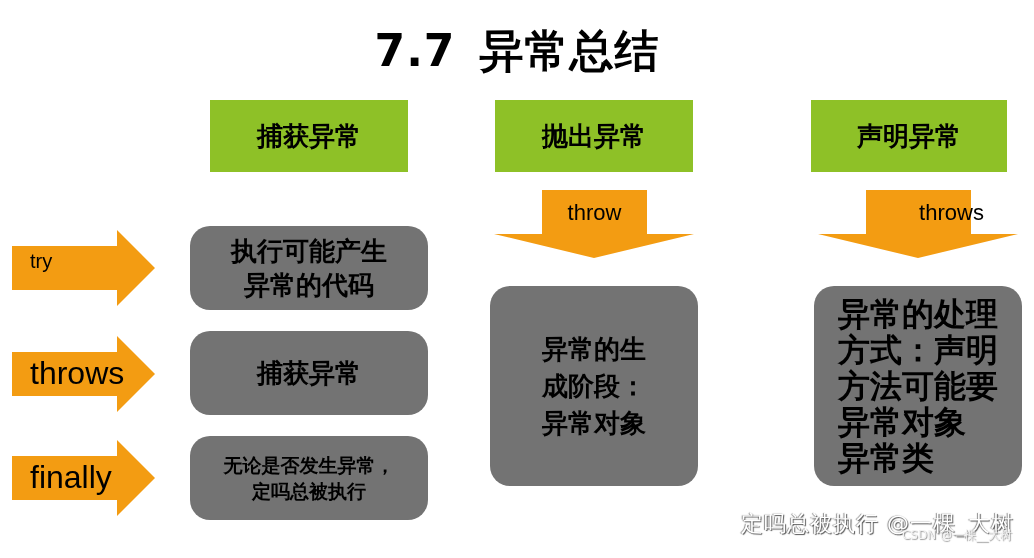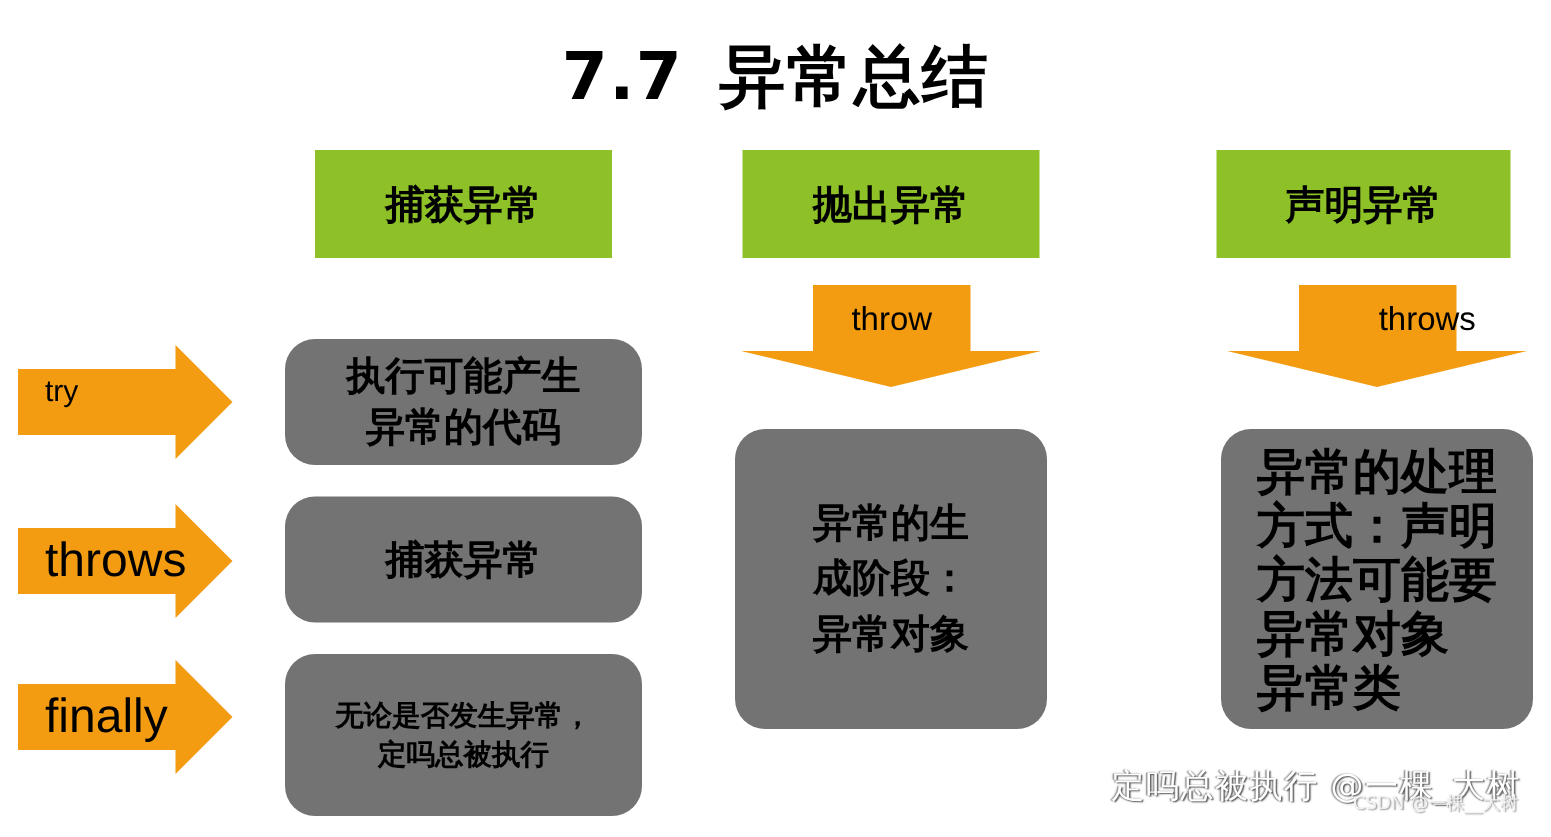--- a/index.html
+++ b/index.html
@@ -67,21 +67,21 @@
   <div class="arrow-label" style="left:30px; top:459px; font-size:32px;">finally</div>
 </div>
 
 <div class="abs box" style="left:190px; top:226px; width:238px; height:84px; font-size:26px; line-height:34px; flex-direction:column;">
   <div>执行可能产生</div>
   <div>异常的代码</div>
 </div>
 <div class="abs box" style="left:190px; top:331px; width:238px; height:84px; font-size:26px;">
   <div>捕获异常</div>
 </div>
-<div class="abs box" style="left:190px; top:436px; width:238px; height:108px; font-size:19px; line-height:26px; flex-direction:column;">
+<div class="abs box" style="left:190px; top:436px; width:238px; height:84px; font-size:19px; line-height:26px; flex-direction:column;">
   <div>无论是否发生异常，</div>
   <div>定吗总被执行</div>
 </div>
 
 <div>
   <svg class="arrow-svg" style="left:494px; top:190px;" width="202" height="70">
     <polygon points="48,0 153,0 153,44 200,44 100,68 0,44 48,44" fill="#f39c12"></polygon>
   </svg>
   <div class="arrow-label" style="left:542px; top:200px; width:105px; text-align:center; font-size:22px;">throw</div>
 </div>

